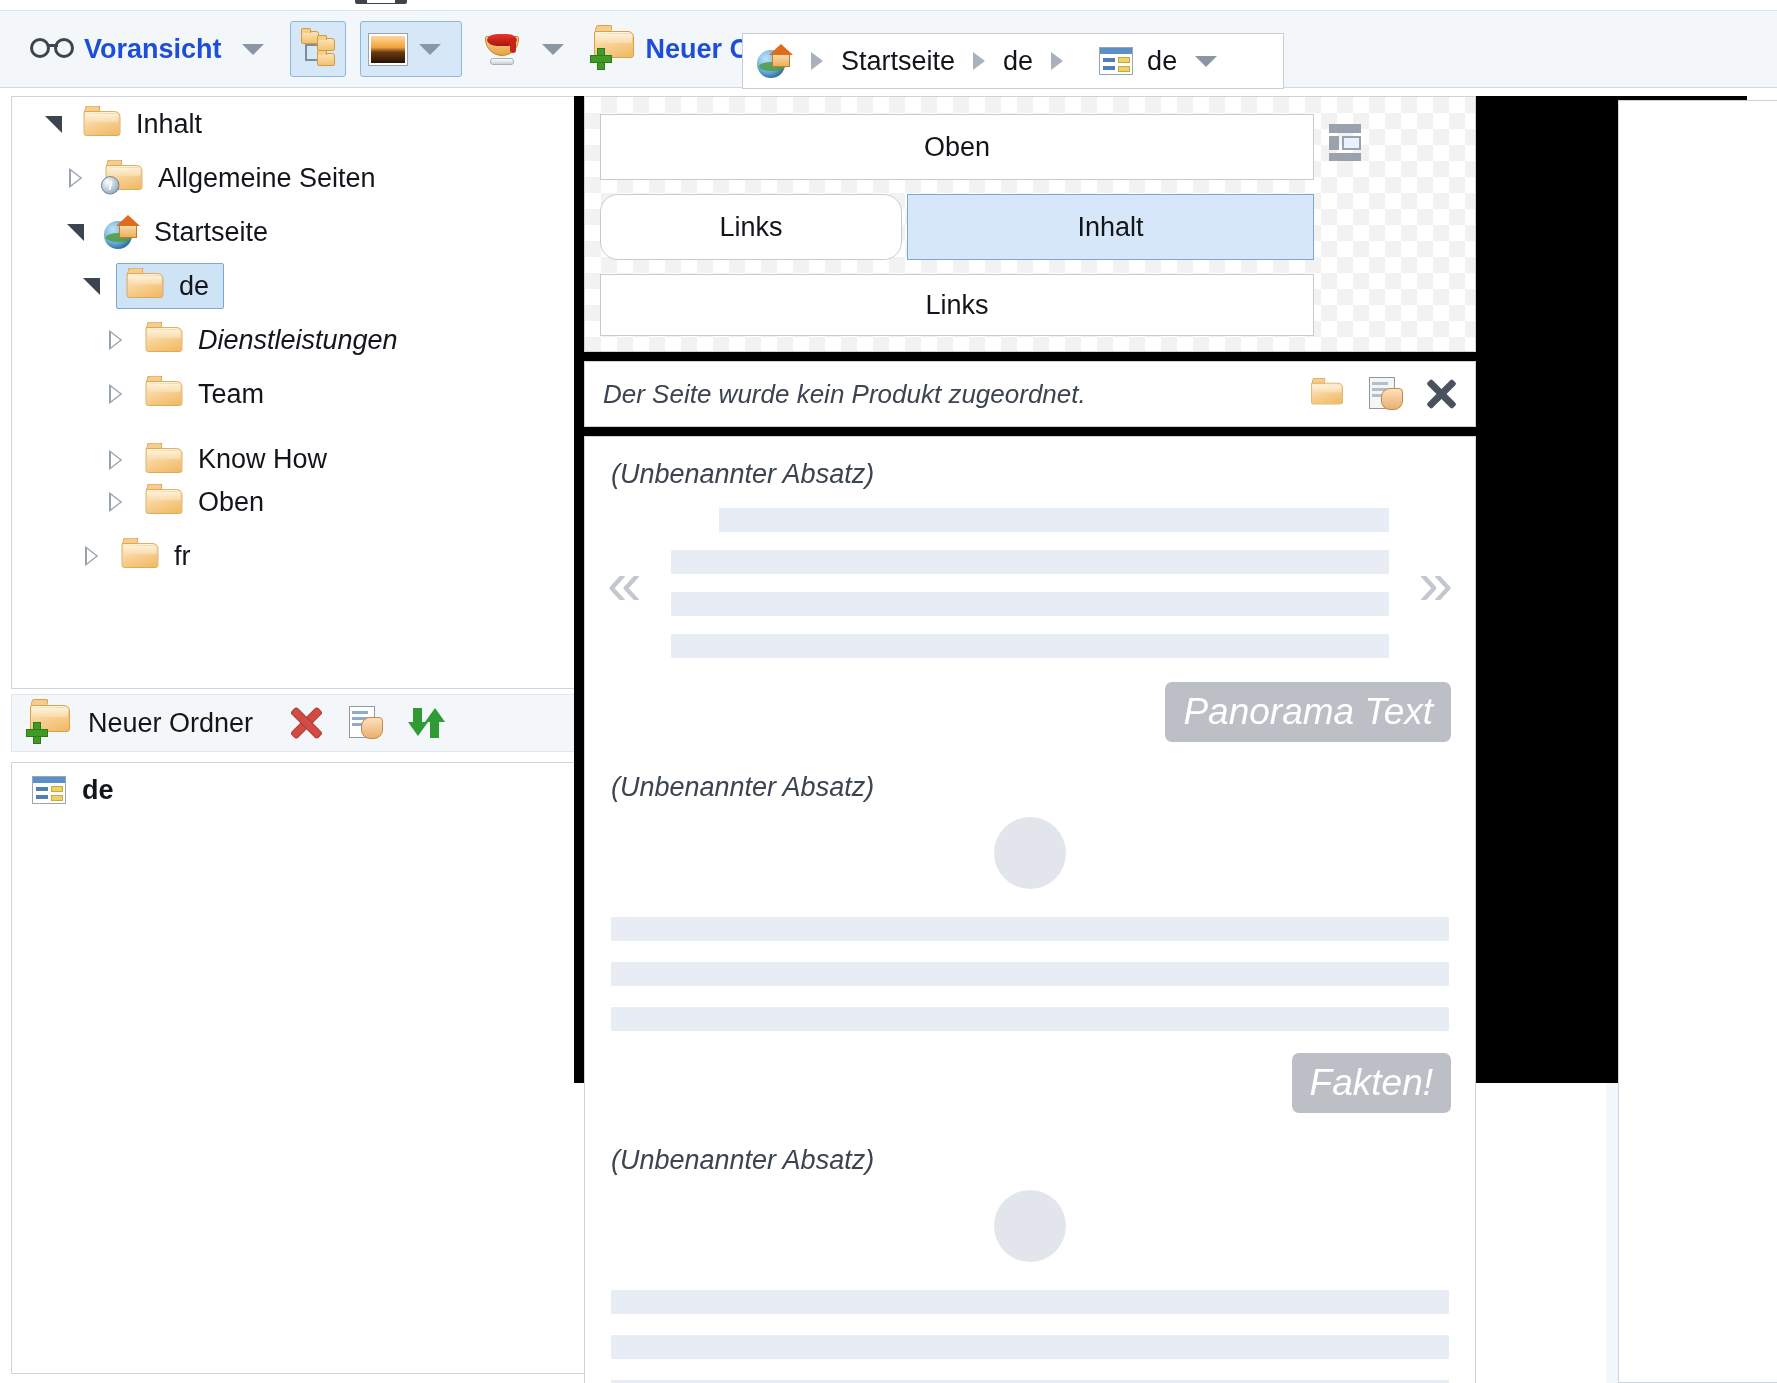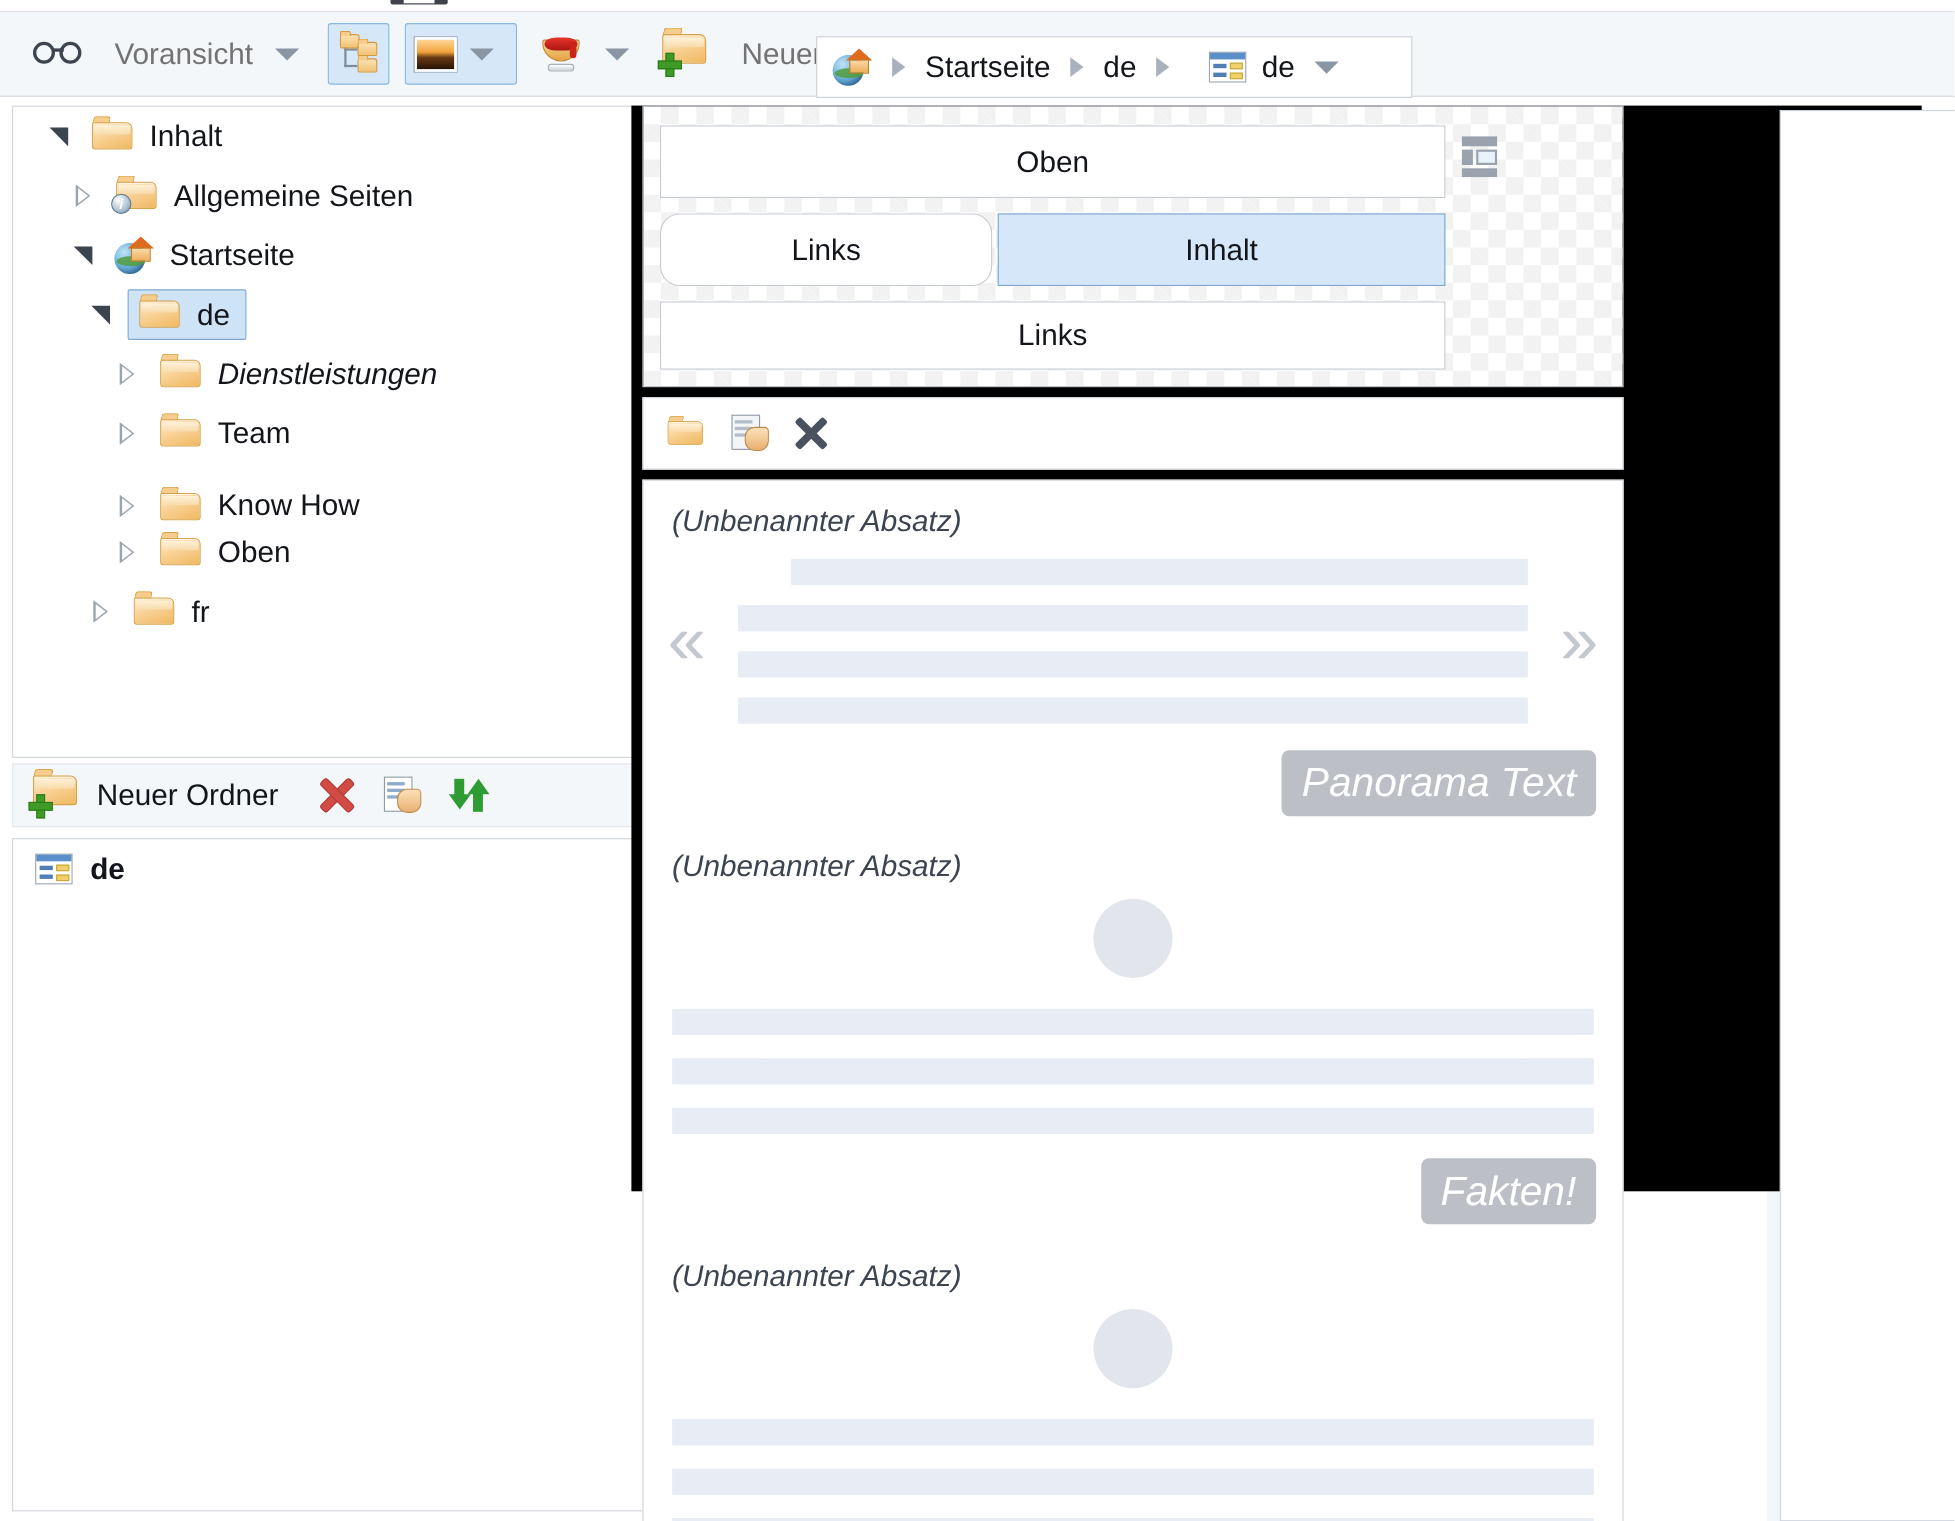--- a/index.html
+++ b/index.html
@@ -15,21 +15,21 @@
   
   .top-stub{position:absolute;left:355px;top:-8px;width:52px;height:12px;
     background:#2b2f38;border-radius:2px;opacity:.9;}
   .top-stub-w{position:absolute;left:367px;top:-2px;width:28px;height:5px;background:#ffffff;}
 
   
   .toolbar{position:absolute;left:0;top:10px;width:1777px;height:76px;
     background:#f4f7fa;border-top:1px solid #dfe4ea;border-bottom:1px solid #d3d9e0;}
   .tb-inner{position:absolute;left:0;top:0;height:76px;display:flex;align-items:center;}
   .tb-item{display:flex;align-items:center;height:58px;padding:0 6px;cursor:default;}
-  .tb-label{margin-left:28px;font-size:27px;color:#737373;white-space:nowrap;}
+  .tb-label{margin-left:8px;font-size:27px;color:#1d4ed8;white-space:nowrap;font-weight:bold;}
   .caret{width:0;height:0;border-left:11px solid transparent;border-right:11px solid transparent;
     border-top:11px solid #8a96a3;margin:0 14px;}
   .tb-toggle{width:54px;height:54px;border:1px solid #8bb7de;background:#d6e7f7;
     border-radius:3px;display:flex;align-items:center;justify-content:center;}
   .tb-toggle.wide{width:92px;justify-content:flex-start;padding-left:8px;}
 
   
   .ico-glasses{position:relative;width:46px;height:26px;}
   .ico-glasses i{position:absolute;top:2px;width:20px;height:20px;border:3px solid #3c4450;
     border-radius:50%;box-sizing:border-box;}
@@ -467,20 +467,21 @@
       </div>
       <span class="ico-layout">
         <span class="r1"></span>
           <span class="r2"></span>
           <span class="r3"></span>
           <span class="r4"></span>
       </span>
     </div>
 
     <div class="prod-bar">
+      <span class="prod-txt">Der Seite wurde kein Produkt zugeordnet.</span>
       <span class="prod-icons">
         <span class="folder" style="display:inline-block;vertical-align:middle;transform:scale(.8);">
             <span class="tab"></span>
             <span class="body"></span>
             <span class="fold"></span>
           </span>
         <span class="ico-touch ico-touch-g">
           <span class="doc"></span>
             <span class="dl d1"></span>
             <span class="dl d2"></span>

